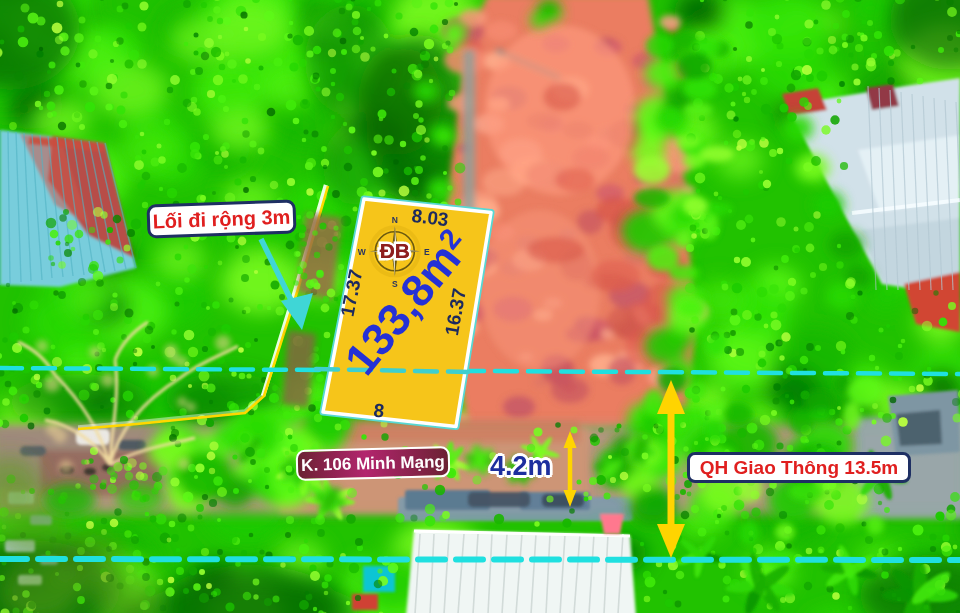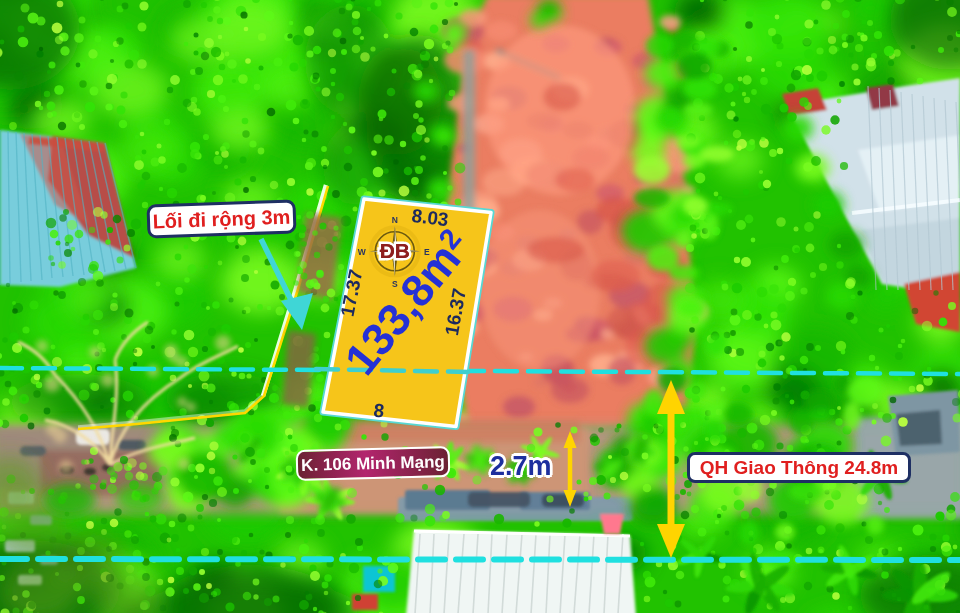--- a/index.html
+++ b/index.html
@@ -2073,15 +2073,15 @@
     <line x1="570" y1="444" x2="570" y2="494" stroke="#ffd400" stroke-width="4.5"></line>
     <polygon points="570,431 563.5,448 576.5,448"></polygon>
     <polygon points="570,507 563.5,490 576.5,490"></polygon>
     <line x1="671" y1="400" x2="671" y2="536" stroke="#ffd400" stroke-width="7"></line>
     <polygon points="671,380 657,414 685,414"></polygon>
     <polygon points="671,558 657,524 685,524"></polygon>
   </g>
 </svg>
 <div class="lab" style="left:147px;top:202px;width:143px;height:28px;border:3.5px solid #1e2f63;background:#fff;border-radius:9px;transform:rotate(-2deg);font-size:20px;color:#e01f1f;">Lối đi rộng 3m</div>
 <div class="lab" style="left:296px;top:448px;width:150px;height:27px;border:2.5px solid #fff;background:linear-gradient(90deg,#6b2233,#b3256e 45%,#6b2233);border-radius:9px;transform:rotate(-1.5deg);font-size:17px;color:#fff;">K. 106 Minh Mạng</div>
-<div class="lab" style="left:687px;top:452px;width:218px;height:25px;border:3px solid #1e2f63;background:#fff;border-radius:8px;font-size:19px;color:#e01f1f;">QH Giao Thông 24.8m</div>
-<div class="lab4" style="left:490px;top:451px;">2.7m</div>
+<div class="lab" style="left:687px;top:452px;width:218px;height:25px;border:3px solid #1e2f63;background:#fff;border-radius:8px;font-size:19px;color:#e01f1f;">QH Giao Thông 13.5m</div>
+<div class="lab4" style="left:490px;top:451px;">4.2m</div>
 
 </div>
 </body></html>

